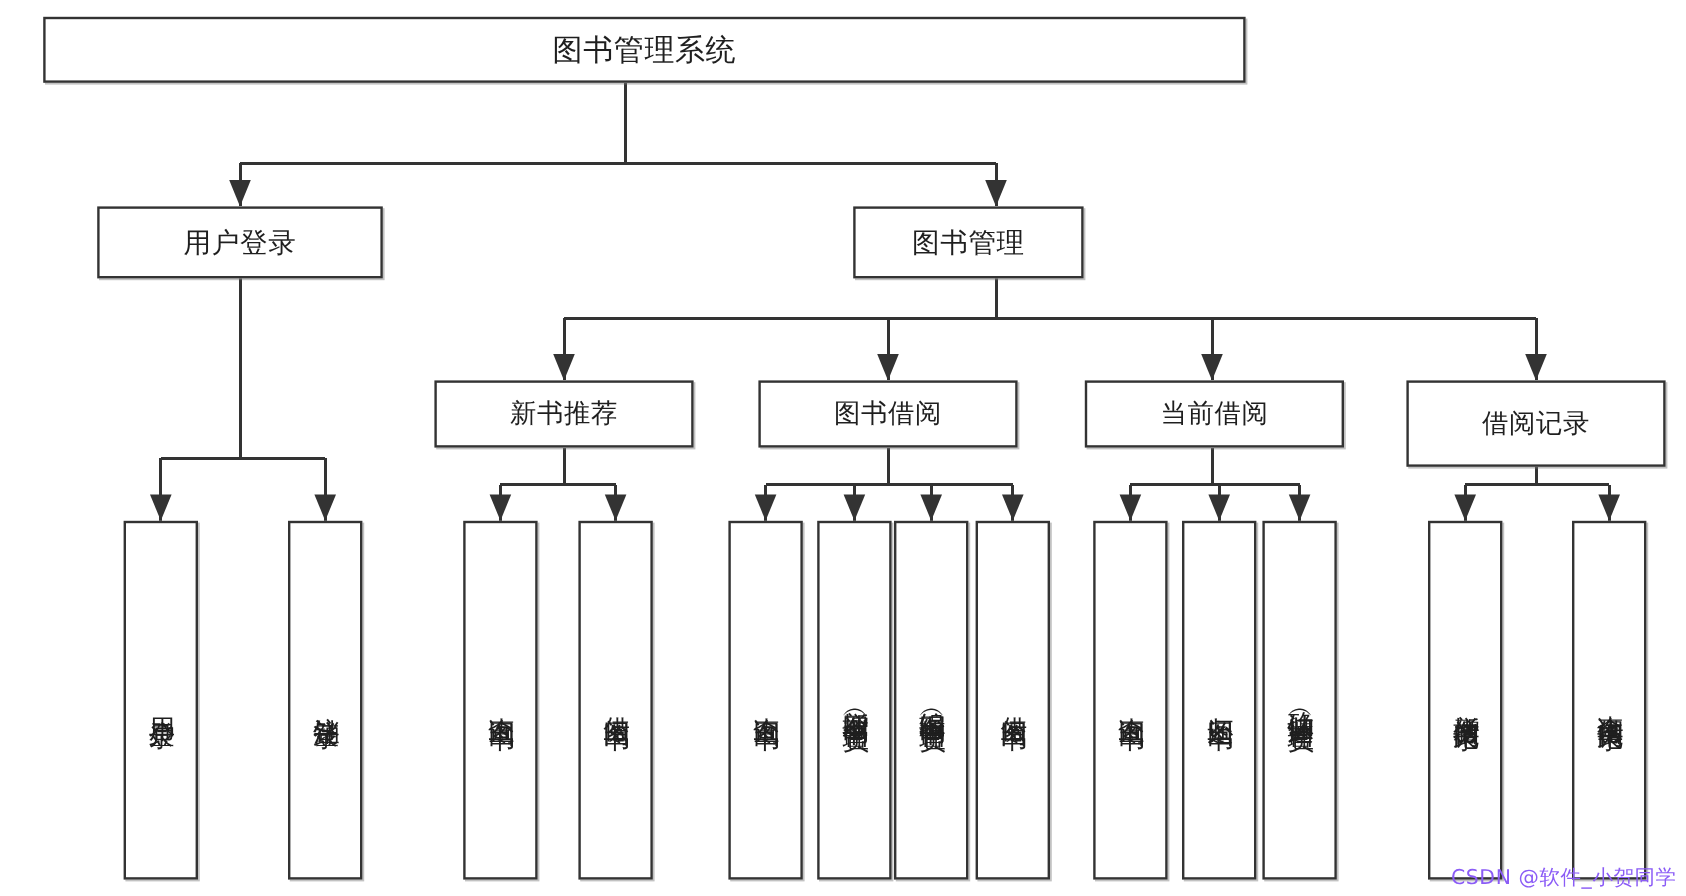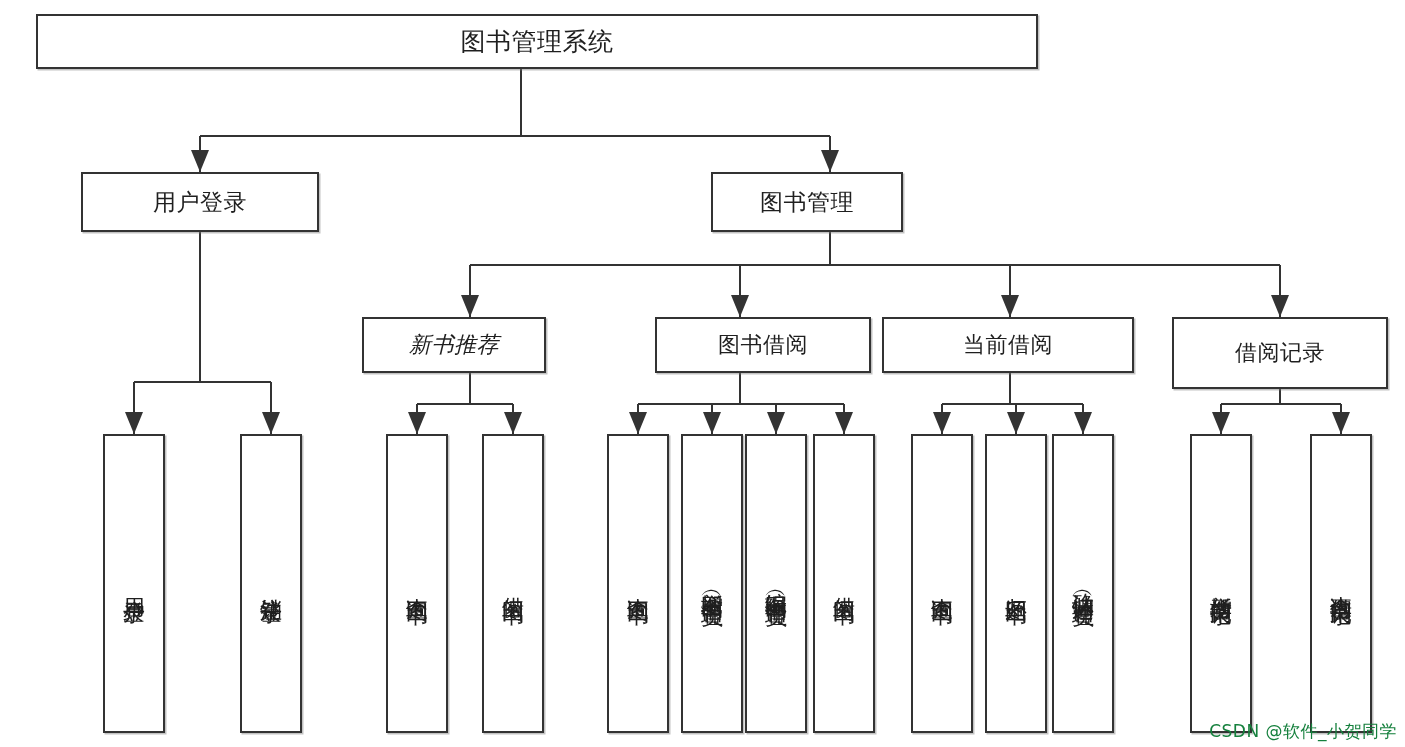--- a/index.html
+++ b/index.html
@@ -61,21 +61,21 @@
     left: 0; top: 0;
     width: 1405px;
     height: 747px;
     pointer-events: none;
   }
   #watermark {
     position: absolute;
     right: 8px;
     bottom: 4px;
     font-size: 17px;
-    color: #15803d;
+    color: #8b5cf6;
     white-space: nowrap;
     letter-spacing: 0.5px;
     margin-left: 24px;
   }
 </style>
 </head>
 <body>
 
 <div id="diagram-root">
   <svg id="connectors" viewBox="0 0 1405 747" width="1405" height="747" xmlns="http://www.w3.org/2000/svg">
@@ -135,27 +135,27 @@
   <div id="nodes-layer">
       <div class="node-box lvl0" style="left: 20px; top: 14px; width: 1002px; height: 55px; margin-left: 16px;">
         <div class="node-label-h">图书管理系统</div>
       </div>
       <div class="node-box lvl1" style="left: 81px; top: 172px; width: 238px; height: 60px;">
         <div class="node-label-h">用户登录</div>
       </div>
       <div class="node-box lvl1" style="left: 711px; top: 172px; width: 192px; height: 60px;">
         <div class="node-label-h">图书管理</div>
       </div>
-      <div class="node-box lvl2" style="left: 362px; top: 317px; width: 184px; height: 56px; font-style: italic;">
+      <div class="node-box lvl2" style="left: 362px; top: 317px; width: 216px; height: 56px;">
         <div class="node-label-h">新书推荐</div>
       </div>
-      <div class="node-box lvl2" style="left: 632px; top: 317px; width: 216px; height: 56px; margin-left: 23px;">
+      <div class="node-box lvl2" style="left: 632px; top: 317px; width: 216px; height: 56px;">
         <div class="node-label-h">图书借阅</div>
       </div>
-      <div class="node-box lvl2" style="left: 882px; top: 317px; width: 252px; height: 56px;">
+      <div class="node-box lvl2" style="left: 904px; top: 317px; width: 216px; height: 56px;">
         <div class="node-label-h">当前借阅</div>
       </div>
       <div class="node-box lvl2" style="left: 1172px; top: 317px; width: 216px; height: 72px;">
         <div class="node-label-h">借阅记录</div>
       </div>
       <div class="node-box leaf" style="left: 103px; top: 434px; width: 62px; height: 299px;">
         <div class="node-label-v">用户登录</div>
       </div>
       <div class="node-box leaf" style="left: 240px; top: 434px; width: 62px; height: 299px;">
         <div class="node-label-v">注销登录</div>

